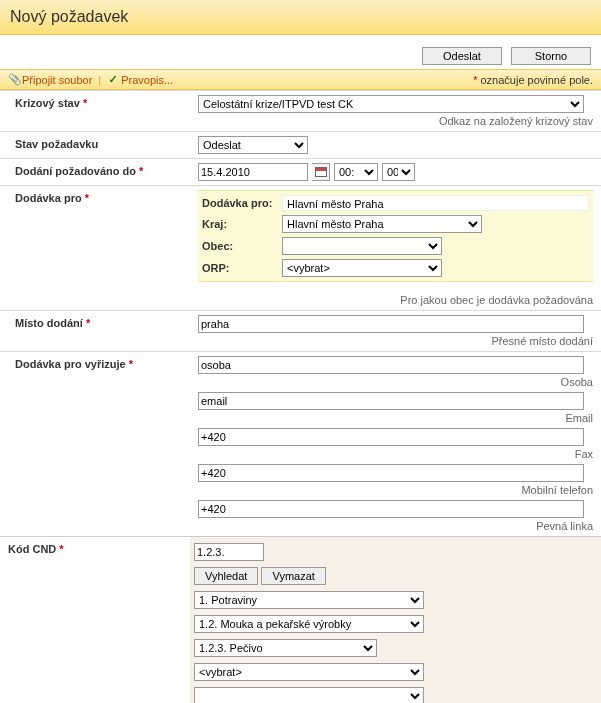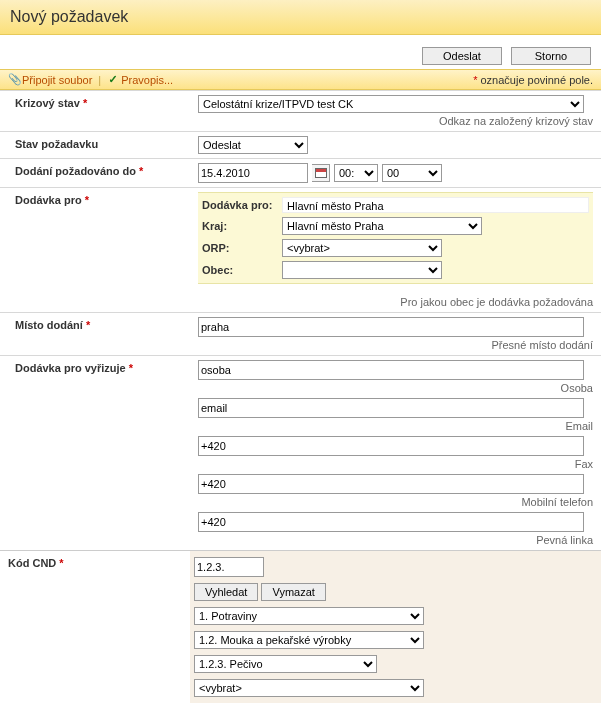--- a/index.html
+++ b/index.html
@@ -70,21 +70,21 @@
     padding-left:7px;
   }
   .label .star { color: #c00; font-weight: bold; }
   .field { flex: 1; }
   .hint { color: #666; font-size: 11px; margin-top: 2px; text-align: right; }
   select, input[type=text] {
     font-family: inherit;
     font-size: 11px;
     border: 1px solid #999;
     background: #fff;
-    padding: 9px 2px;
+    padding: 1px 2px;
     height: 18px;
   }
   select { padding:0; }
   .wide { width: 386px; }
   .yellowblock {
     background: #fcf9d5;
     padding: 2px 0;
     border-top:1px solid #e8e4a6;
     border-bottom:1px solid #e8e4a6;
     margin-bottom:12px;
@@ -183,46 +183,46 @@
 
   <div class="row">
     <div class="label">
       <span>Dodání požadováno do</span> <span class="star">*</span>
     </div>
     <div class="field">
       <div class="date-wrap">
         <input type="text" class="date-input" value="15.4.2010" style="">
         <span class="cal-icon"></span>
         <select style="width:44px"><option>00:</option></select>
-        <select style="width:60px"><option>00</option></select>
+        <select style="width:33px"><option>00</option></select>
       </div>
     </div>
   </div>
 
   <div class="row">
     <div class="label">
       <span>Dodávka pro</span> <span class="star">*</span>
     </div>
     <div class="field">
       <div class="yellowblock">
         <div class="sub">
           <div class="sublabel">Dodávka pro:</div>
           <div class="yellowval">Hlavní město Praha</div>
         </div>
         <div class="sub">
           <div class="sublabel">Kraj:</div>
           <select style="width:200px"><option>Hlavní město Praha</option></select>
         </div>
         <div class="sub">
+          <div class="sublabel">Obec:</div>
+          <select style="width:160px"><option></option></select>
+        </div>
+        <div class="sub">
           <div class="sublabel">ORP:</div>
           <select style="width:160px"><option>&lt;vybrat&gt;</option></select>
-        </div>
-        <div class="sub">
-          <div class="sublabel">Obec:</div>
-          <select style="width:160px"><option></option></select>
         </div>
       </div>
       <div class="hint">Pro jakou obec je dodávka požadována</div>
     </div>
   </div>
 
   <div class="row">
     <div class="label">
       <span>Místo dodání</span> <span class="star">*</span>
     </div>

